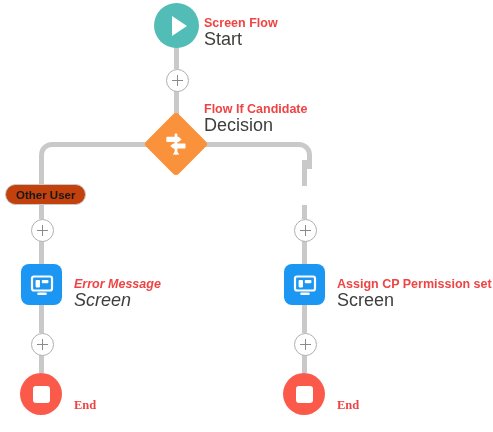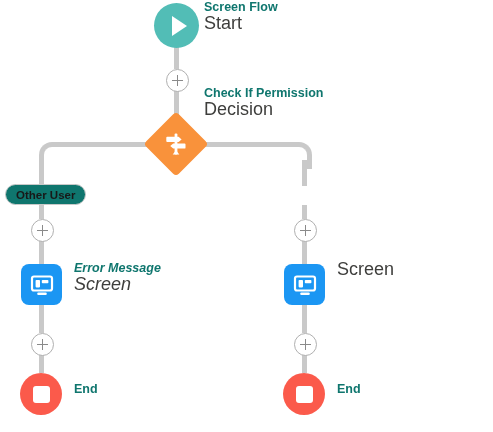--- a/index.html
+++ b/index.html
@@ -130,50 +130,52 @@
   .node-add .plus-h { width: 11px; height: 1.6px; }
   .node-add .plus-v { width: 1.6px; height: 11px; }
 
   
   .branch-label {
     position: absolute;
     height: 21px;
     padding: 0 10px;
     border: 1px solid #c9c9c9;
     border-radius: 11px;
-    background: #0f766e;
+    background: #c2410c;
     color: #181818;
     font-size: 11.5px;
     font-weight: bold;
     line-height: 20px;
     white-space: nowrap;
     box-sizing: border-box;
   }
 
   
   .node-label {
     position: absolute;
     white-space: nowrap;
   }
   .node-label .lbl-title {
     display: block;
     font-size: 12.5px;
     font-weight: bold;
-    color: #0f766e;
+    color: #ef4444;
     line-height: 15px;
+    margin-top: 16px;
   }
   .node-label .lbl-sub {
     display: block;
     font-size: 18px;
     font-weight: normal;
     color: #3e3e3c;
     line-height: 16px;
   }
   .node-label.single .lbl-title {
     line-height: 15px;
+    font-family: Liberation Serif, serif;
   }
 </style>
 </head>
 <body>
 
 <div id="flow-canvas">
 
   <div class="conn conn-v" style="left:174px; top:47px; height:22px;"></div>
   <div class="conn conn-v" style="left:174px; top:90px; height:28px;"></div>
 
@@ -210,21 +212,21 @@
 
   <div class="node node-decision" style="left:153px; top:121px;">
     <svg class="decision-icon" width="26" height="26" viewBox="0 0 26 26">
       <rect x="11.6" y="2.5" width="2.8" height="21" rx="1" fill="#ffffff"></rect>
       <path d="M4.2 5.8 H15.6 L18.6 8.4 L15.6 11 H4.2 a0.9 0.9 0 0 1 -0.9 -0.9 V6.7 a0.9 0.9 0 0 1 0.9 -0.9 z" fill="#ffffff"></path>
       <path d="M21.6 12.4 H10.2 L7.2 15 L10.2 17.6 H21.6 a0.9 0.9 0 0 0 0.9 -0.9 V13.3 a0.9 0.9 0 0 0 -0.9 -0.9 z" fill="#ffffff"></path>
       <path d="M13 19.3 L16.3 23.4 H9.7 z" fill="#ffffff"></path>
     </svg>
   </div>
   <div class="node-label" style="left:204px; top:86px;">
-    <span class="lbl-title">Check If Permission</span>
+    <span class="lbl-title">Flow If Candidate</span>
     <span class="lbl-sub">Decision</span>
   </div>
 
   <div class="branch-label" style="left:5px; top:184px;">Other User</div>
 
   <div class="node node-add" style="left:31px; top:219px;">
     <span class="plus-h"></span>
     <span class="plus-v"></span>
   </div>
 
@@ -260,20 +262,21 @@
 
   <div class="node node-screen" style="left:284px; top:264px;">
     <svg width="26" height="26" viewBox="0 0 26 26">
       <rect x="3" y="4.5" width="20" height="14" rx="2" fill="none" stroke="#ffffff" stroke-width="2.2"></rect>
       <rect x="6.6" y="8" width="4.4" height="7.4" rx="0.8" fill="#ffffff"></rect>
       <rect x="12.8" y="8" width="6.6" height="3.2" rx="0.8" fill="#ffffff"></rect>
       <rect x="8.2" y="20.6" width="9.6" height="2.4" rx="1.2" fill="#ffffff"></rect>
     </svg>
   </div>
   <div class="node-label" style="left:337px; top:261px;">
+    <span class="lbl-title">Assign CP Permission set</span>
     <span class="lbl-sub">Screen</span>
   </div>
 
   <div class="node node-add" style="left:294px; top:333px;">
     <span class="plus-h"></span>
     <span class="plus-v"></span>
   </div>
 
   <div class="node node-end" style="left:283px; top:373px;">
     <div class="stop-sq"></div>

